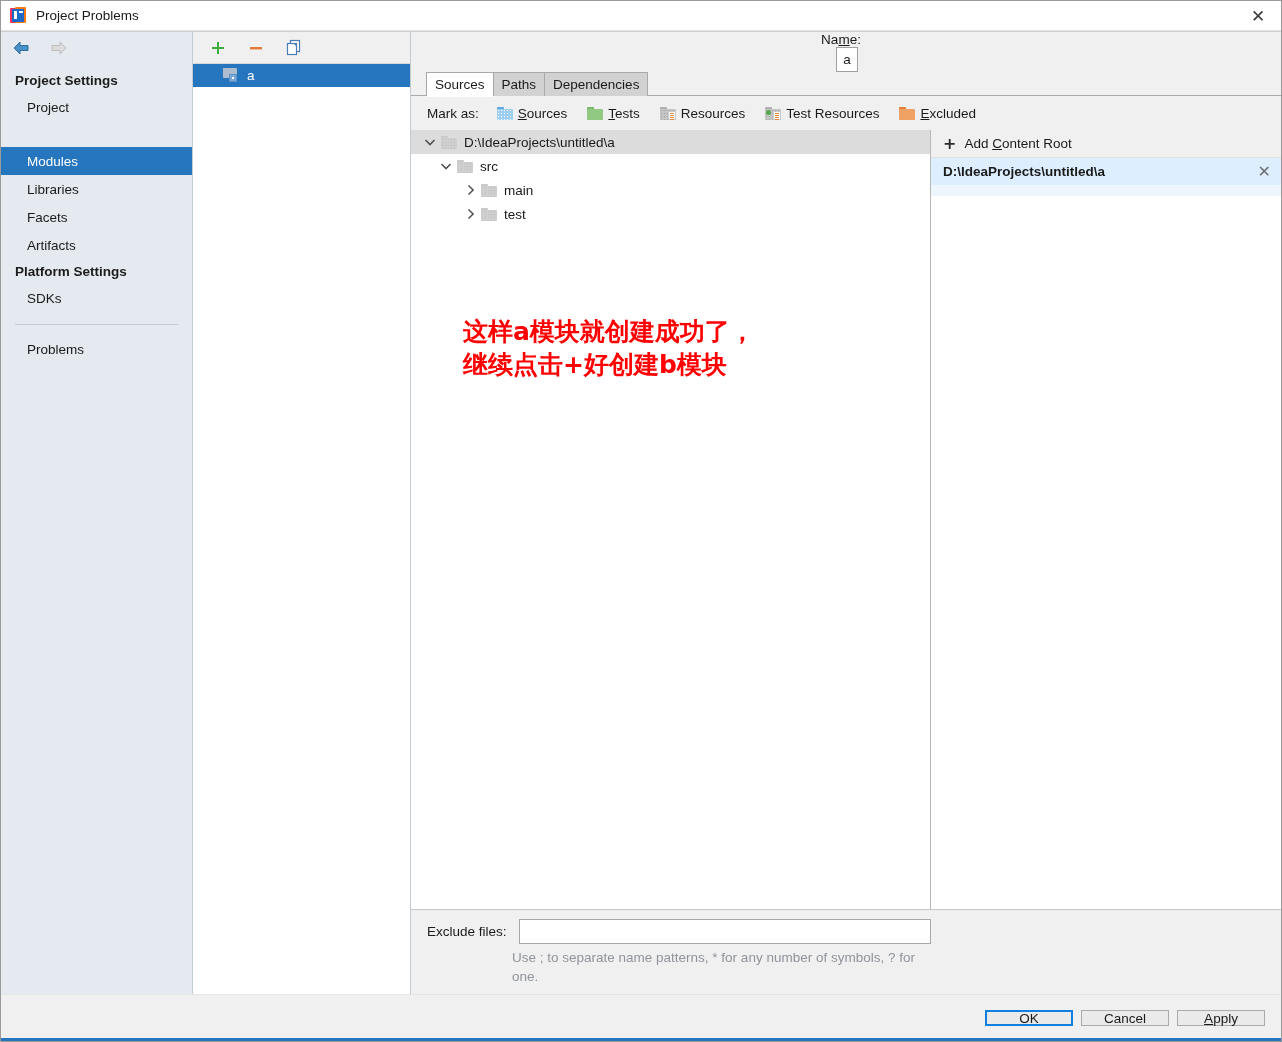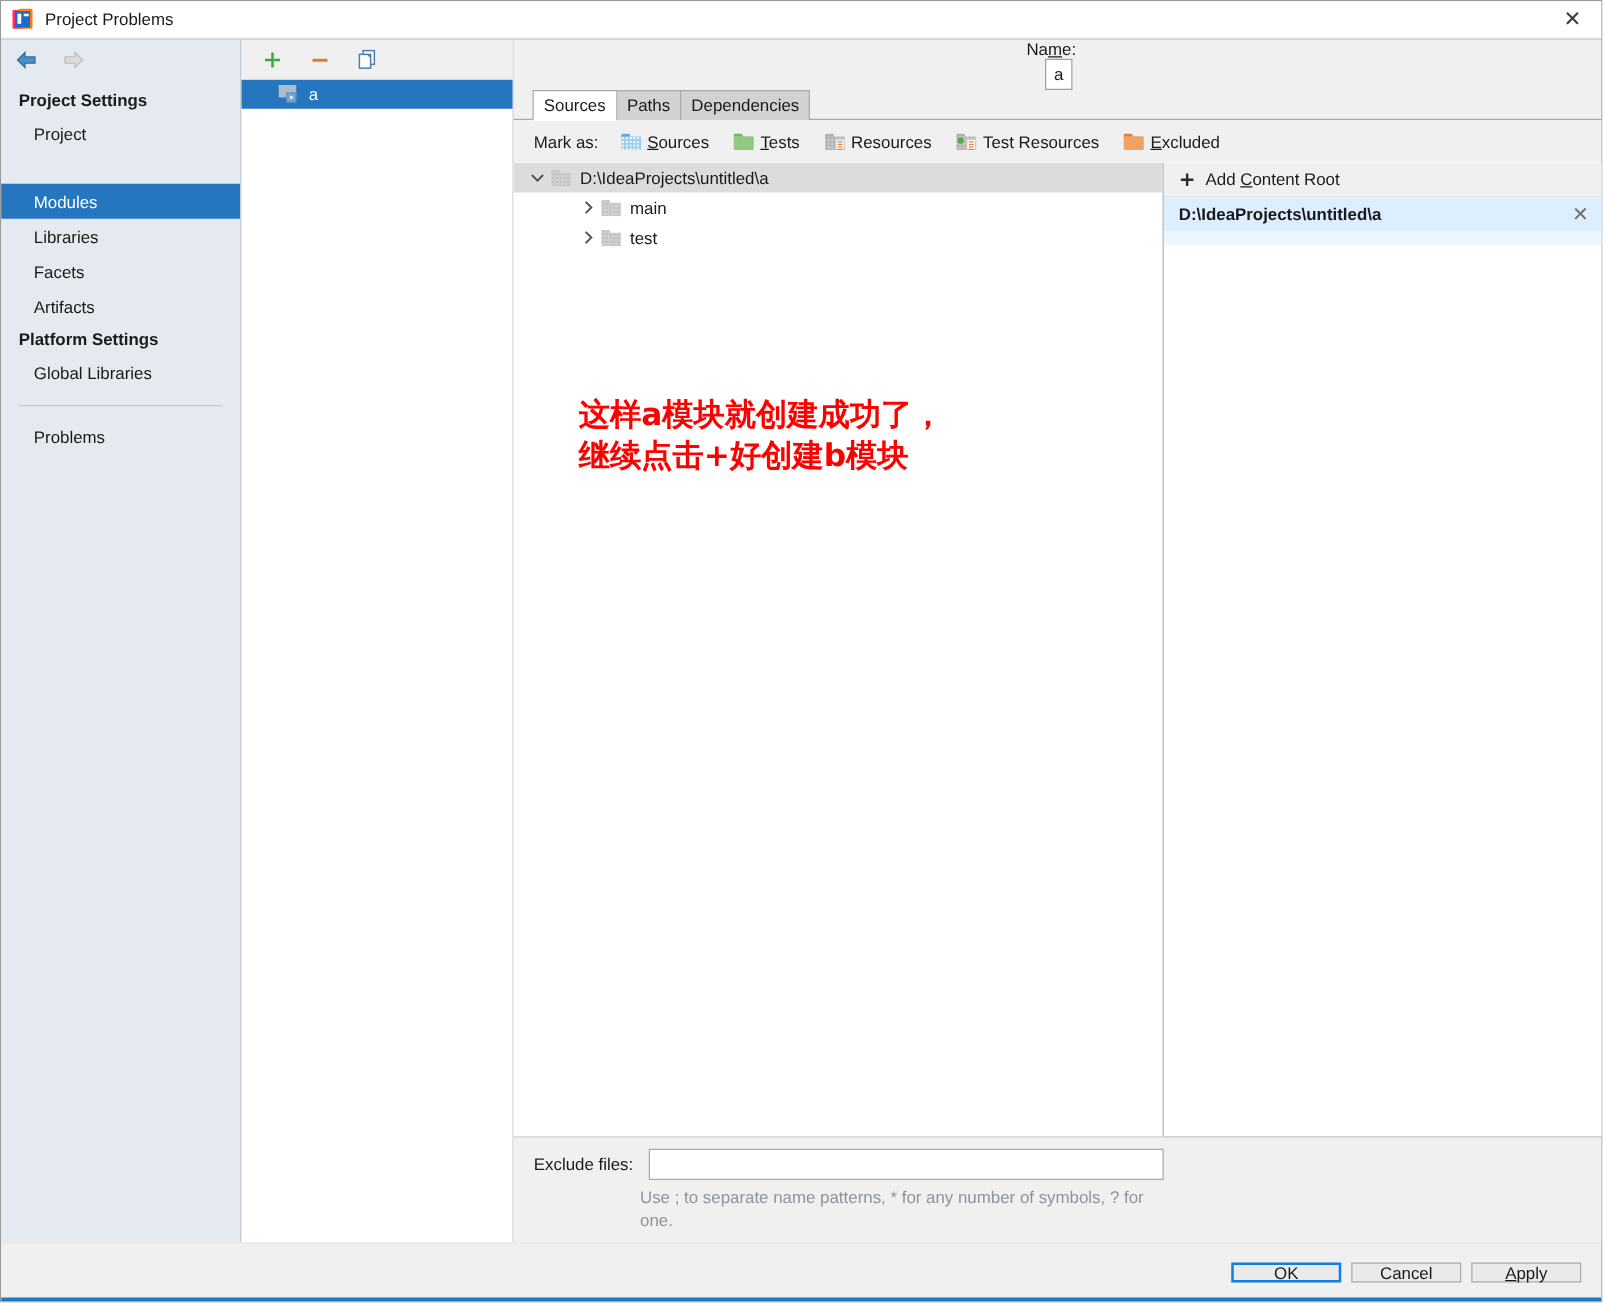--- a/index.html
+++ b/index.html
@@ -248,21 +248,21 @@
 
       <div class="nav-list">
         <div class="group-title">Project Settings</div>
         <div class="nav-item">Project</div>
         <div class="nav-item selected">Modules</div>
         <div class="nav-item">Libraries</div>
         <div class="nav-item">Facets</div>
         <div class="nav-item">Artifacts</div>
 
         <div class="group-title">Platform Settings</div>
-        <div class="nav-item">Global Libraries</div>
+        <div class="nav-item">SDKs</div>
 
         <div class="nav-sep"></div>
         <div class="nav-item">Problems</div>
       </div>
     </div>
 
     <div class="modules-panel">
       <div class="modules-toolbar">
         <span class="tb-btn">
           <svg width="16" height="16" viewBox="0 0 16 16">
@@ -375,20 +375,32 @@
                     <path d="M1.5 2 L6 6.6 L10.5 2" fill="none" stroke="#4f4f4f" stroke-width="1.5"></path>
                   </svg>
               </span>
               <span class="gfolder">
                   <span class="gt"></span>
                   <span class="gb"></span>
                 </span>
               <span>D:\IdeaProjects\untitled\a</span>
             </div>
 
+            <div class="tree-row" style="padding-left:24px;">
+              <span class="chev-box">
+                <svg width="12" height="9" viewBox="0 0 12 9">
+                    <path d="M1.5 2 L6 6.6 L10.5 2" fill="none" stroke="#4f4f4f" stroke-width="1.5"></path>
+                  </svg>
+              </span>
+              <span class="gfolder">
+                  <span class="gt"></span>
+                  <span class="gb"></span>
+                </span>
+              <span>src</span>
+            </div>
 
             <div class="tree-row" style="padding-left:48px;">
               <span class="chev-box">
                 <svg width="9" height="12" viewBox="0 0 9 12">
                     <path d="M2.5 1.5 L7.1 6 L2.5 10.5" fill="none" stroke="#4f4f4f" stroke-width="1.5"></path>
                   </svg>
               </span>
               <span class="gfolder">
                   <span class="gt"></span>
                   <span class="gb"></span>

